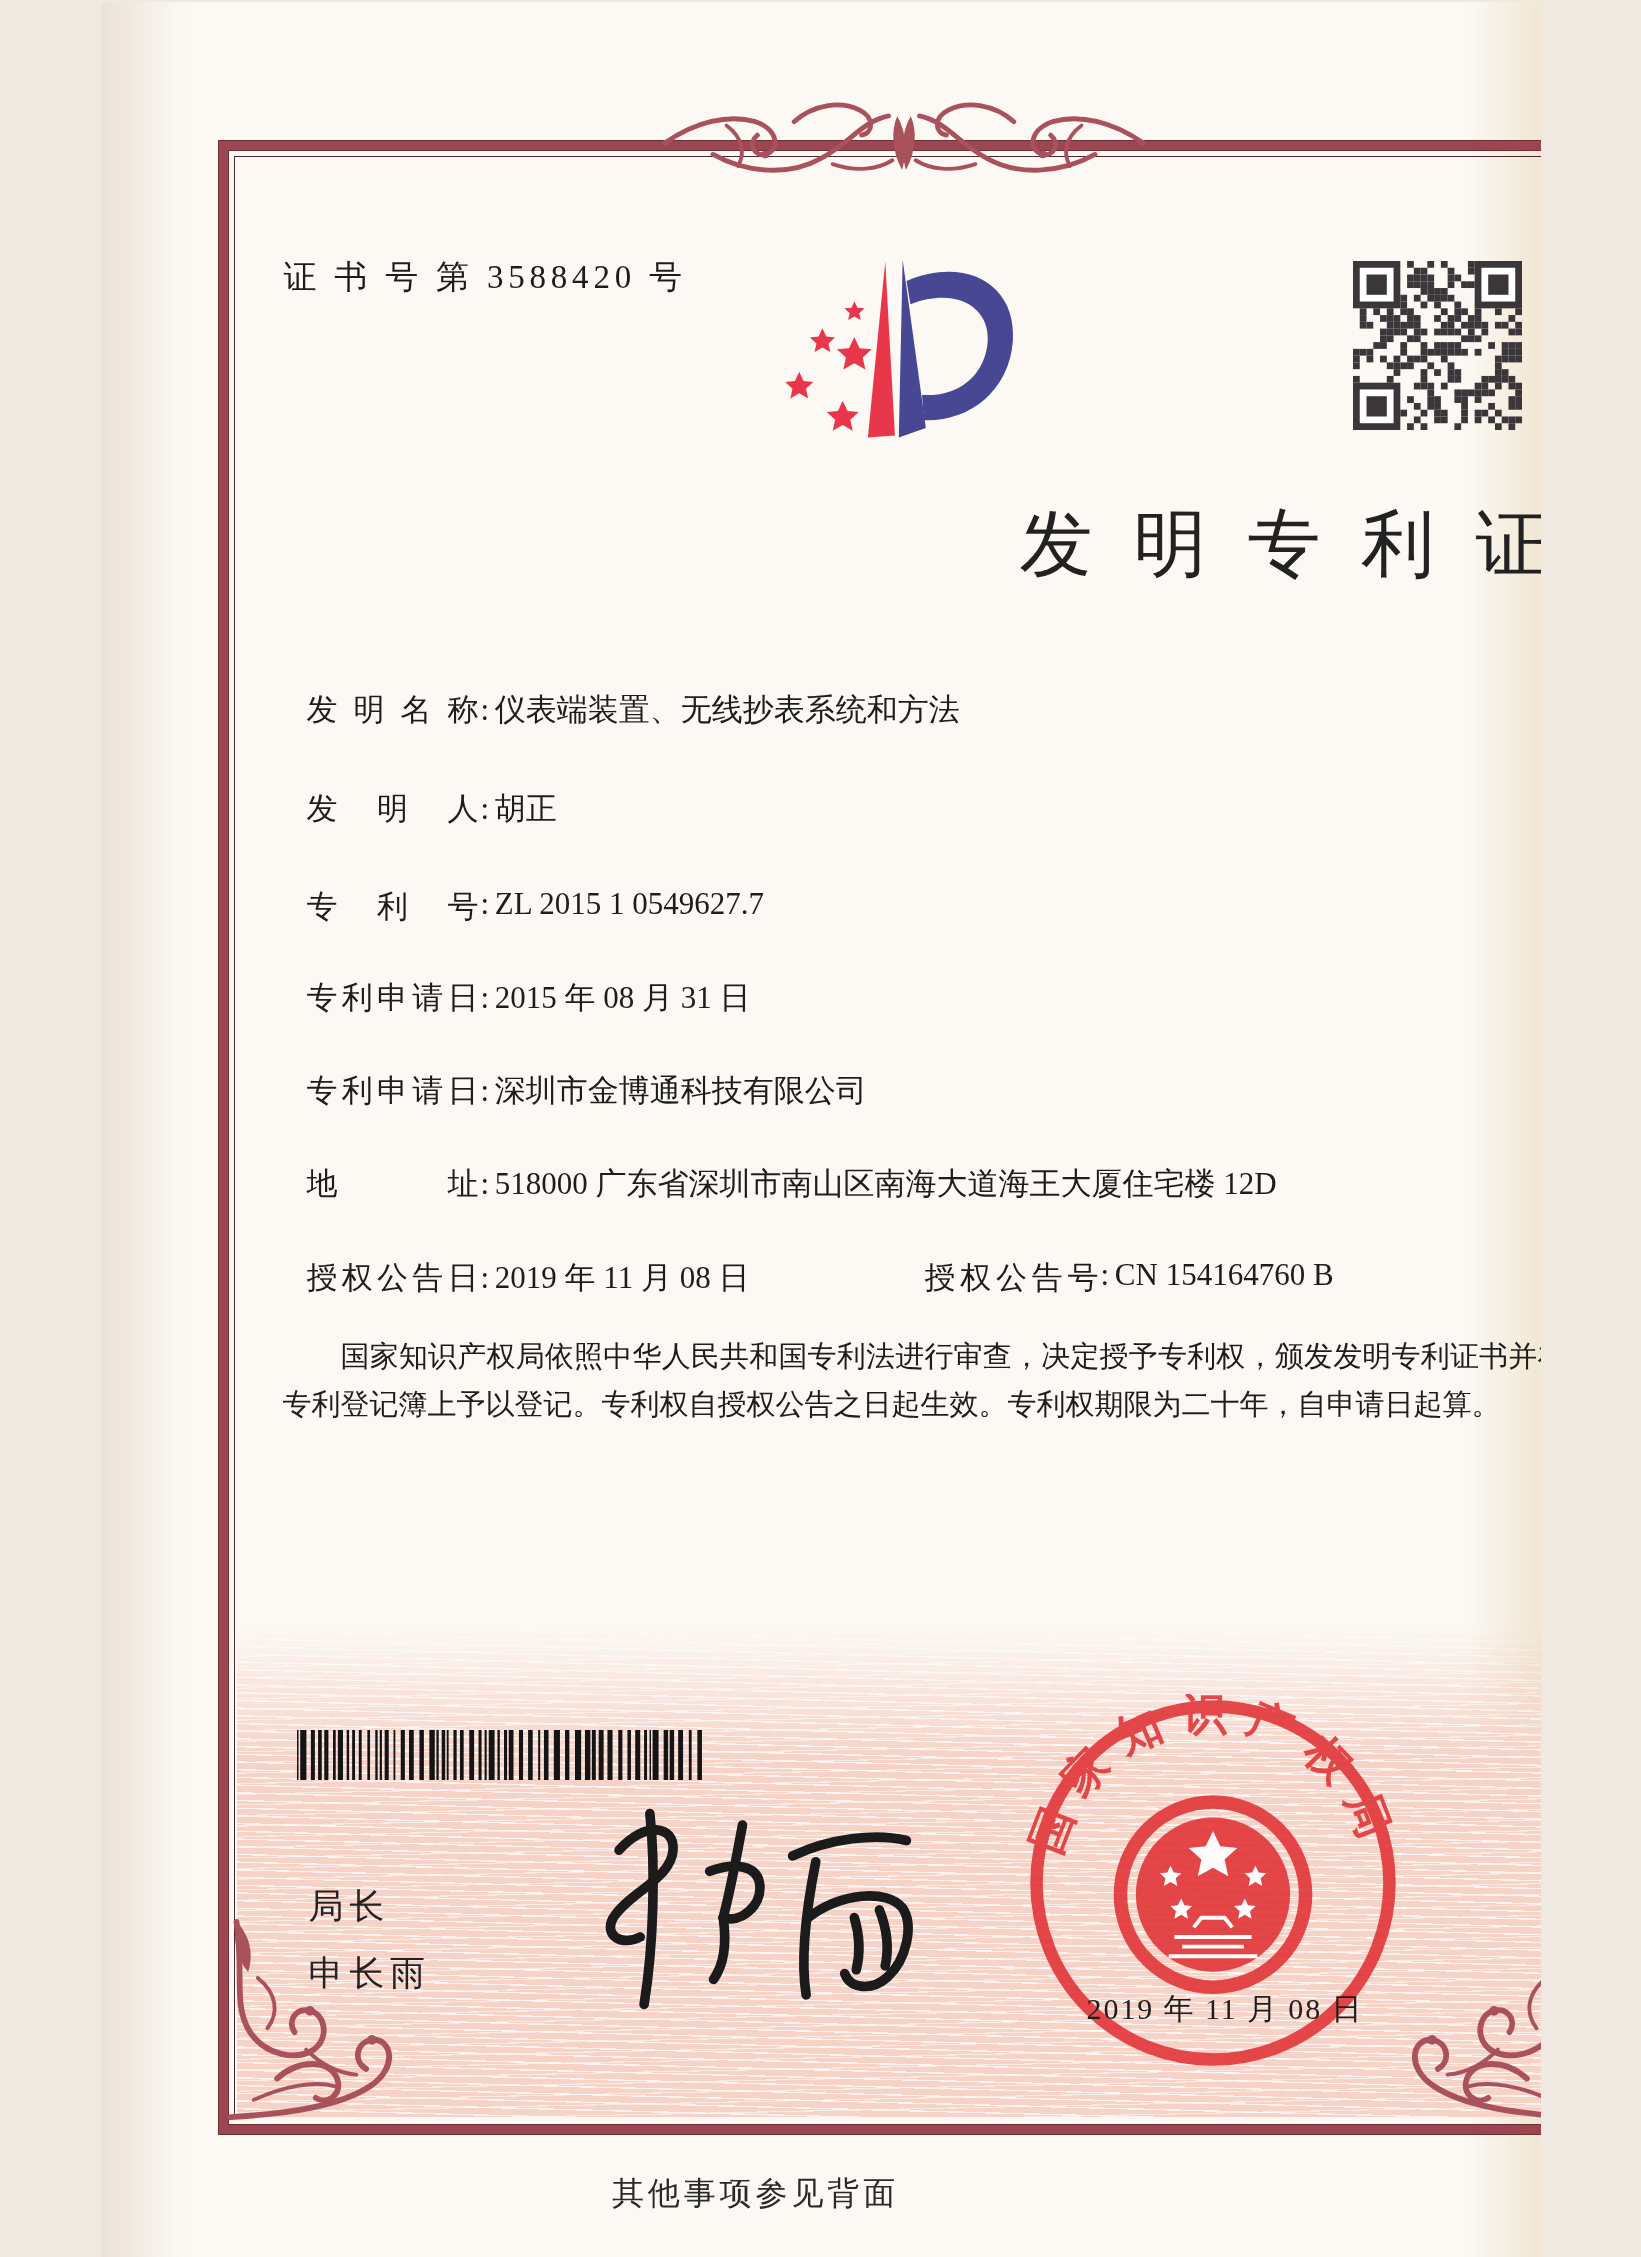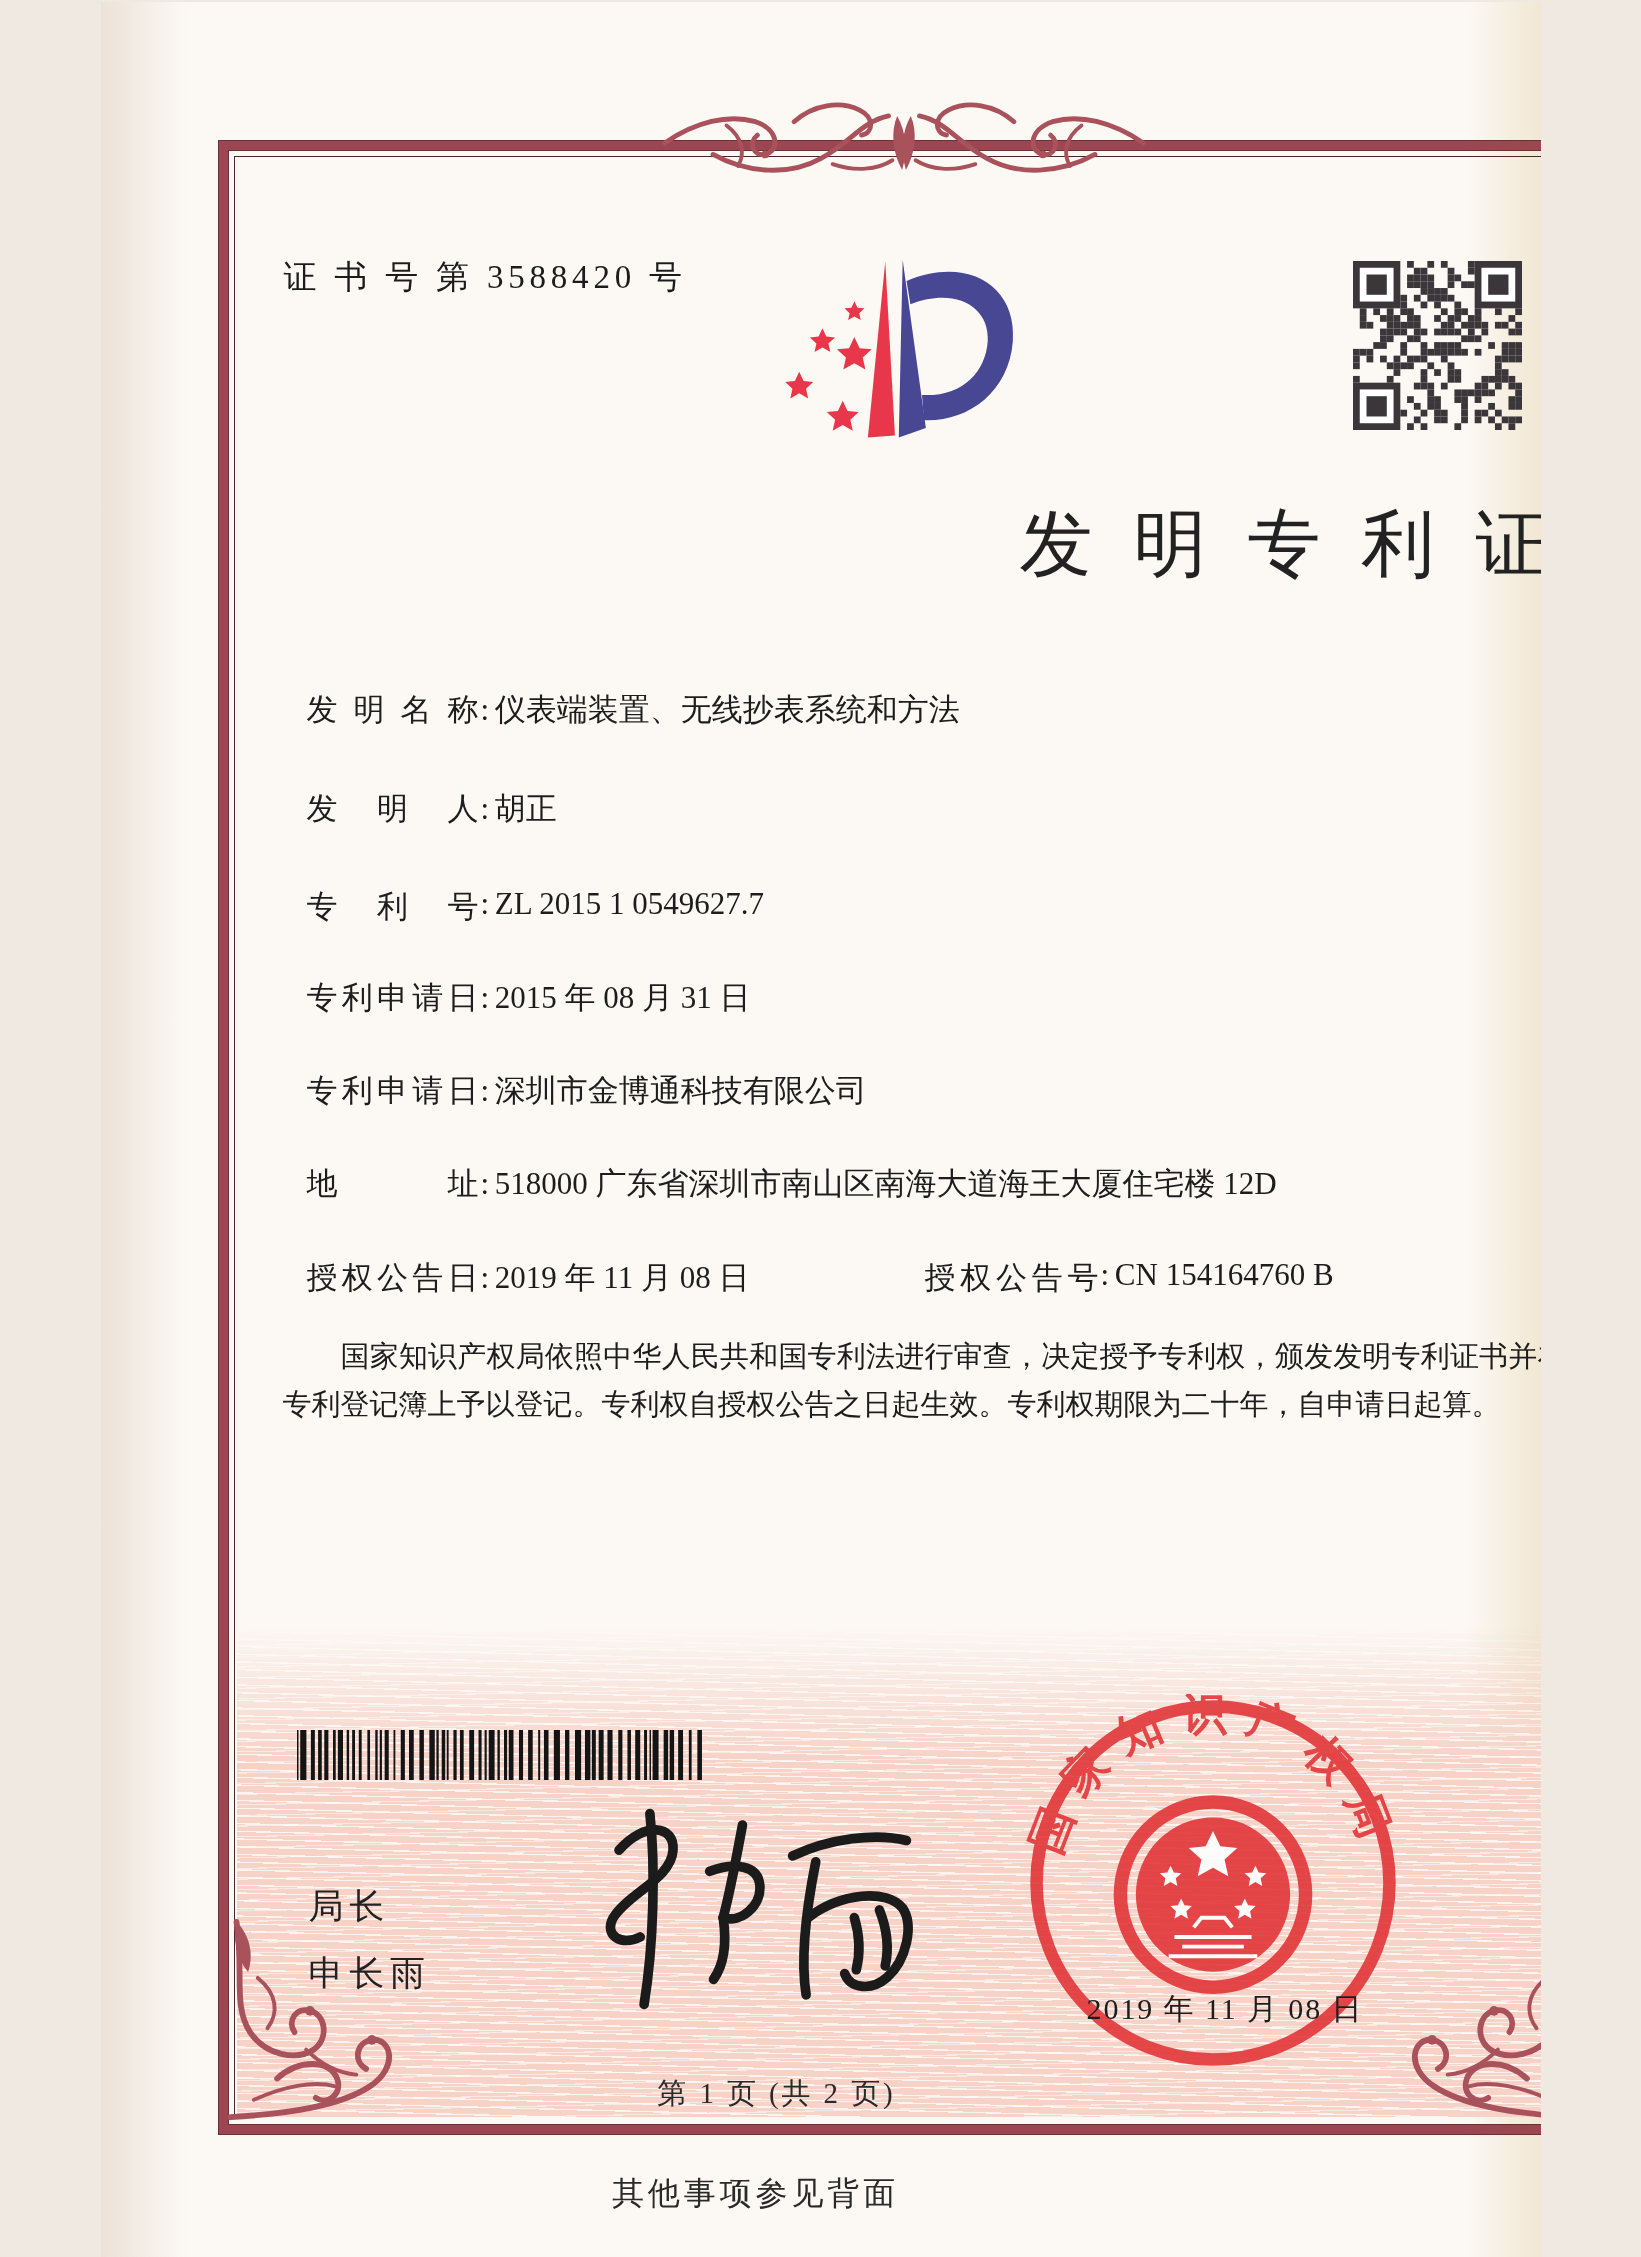--- a/index.html
+++ b/index.html
@@ -500,17 +500,16 @@
           <path d="M156 252 h80"></path>
           <path d="M164 262 h64"></path>
           <path d="M150 272 h92"></path>
           <path d="M176 242 l8 -10 h24 l8 10"></path>
         </g>
       </g>
     </g>
   </svg>
   <div class="seal-date">2019 年 11 月 08 日</div>
 
-  <div class="page-footer">第 1 页 (共 2 页)</div>
   <div class="back-note">其他事项参见背面</div>
 
 </div>
 
 
 </body></html>

